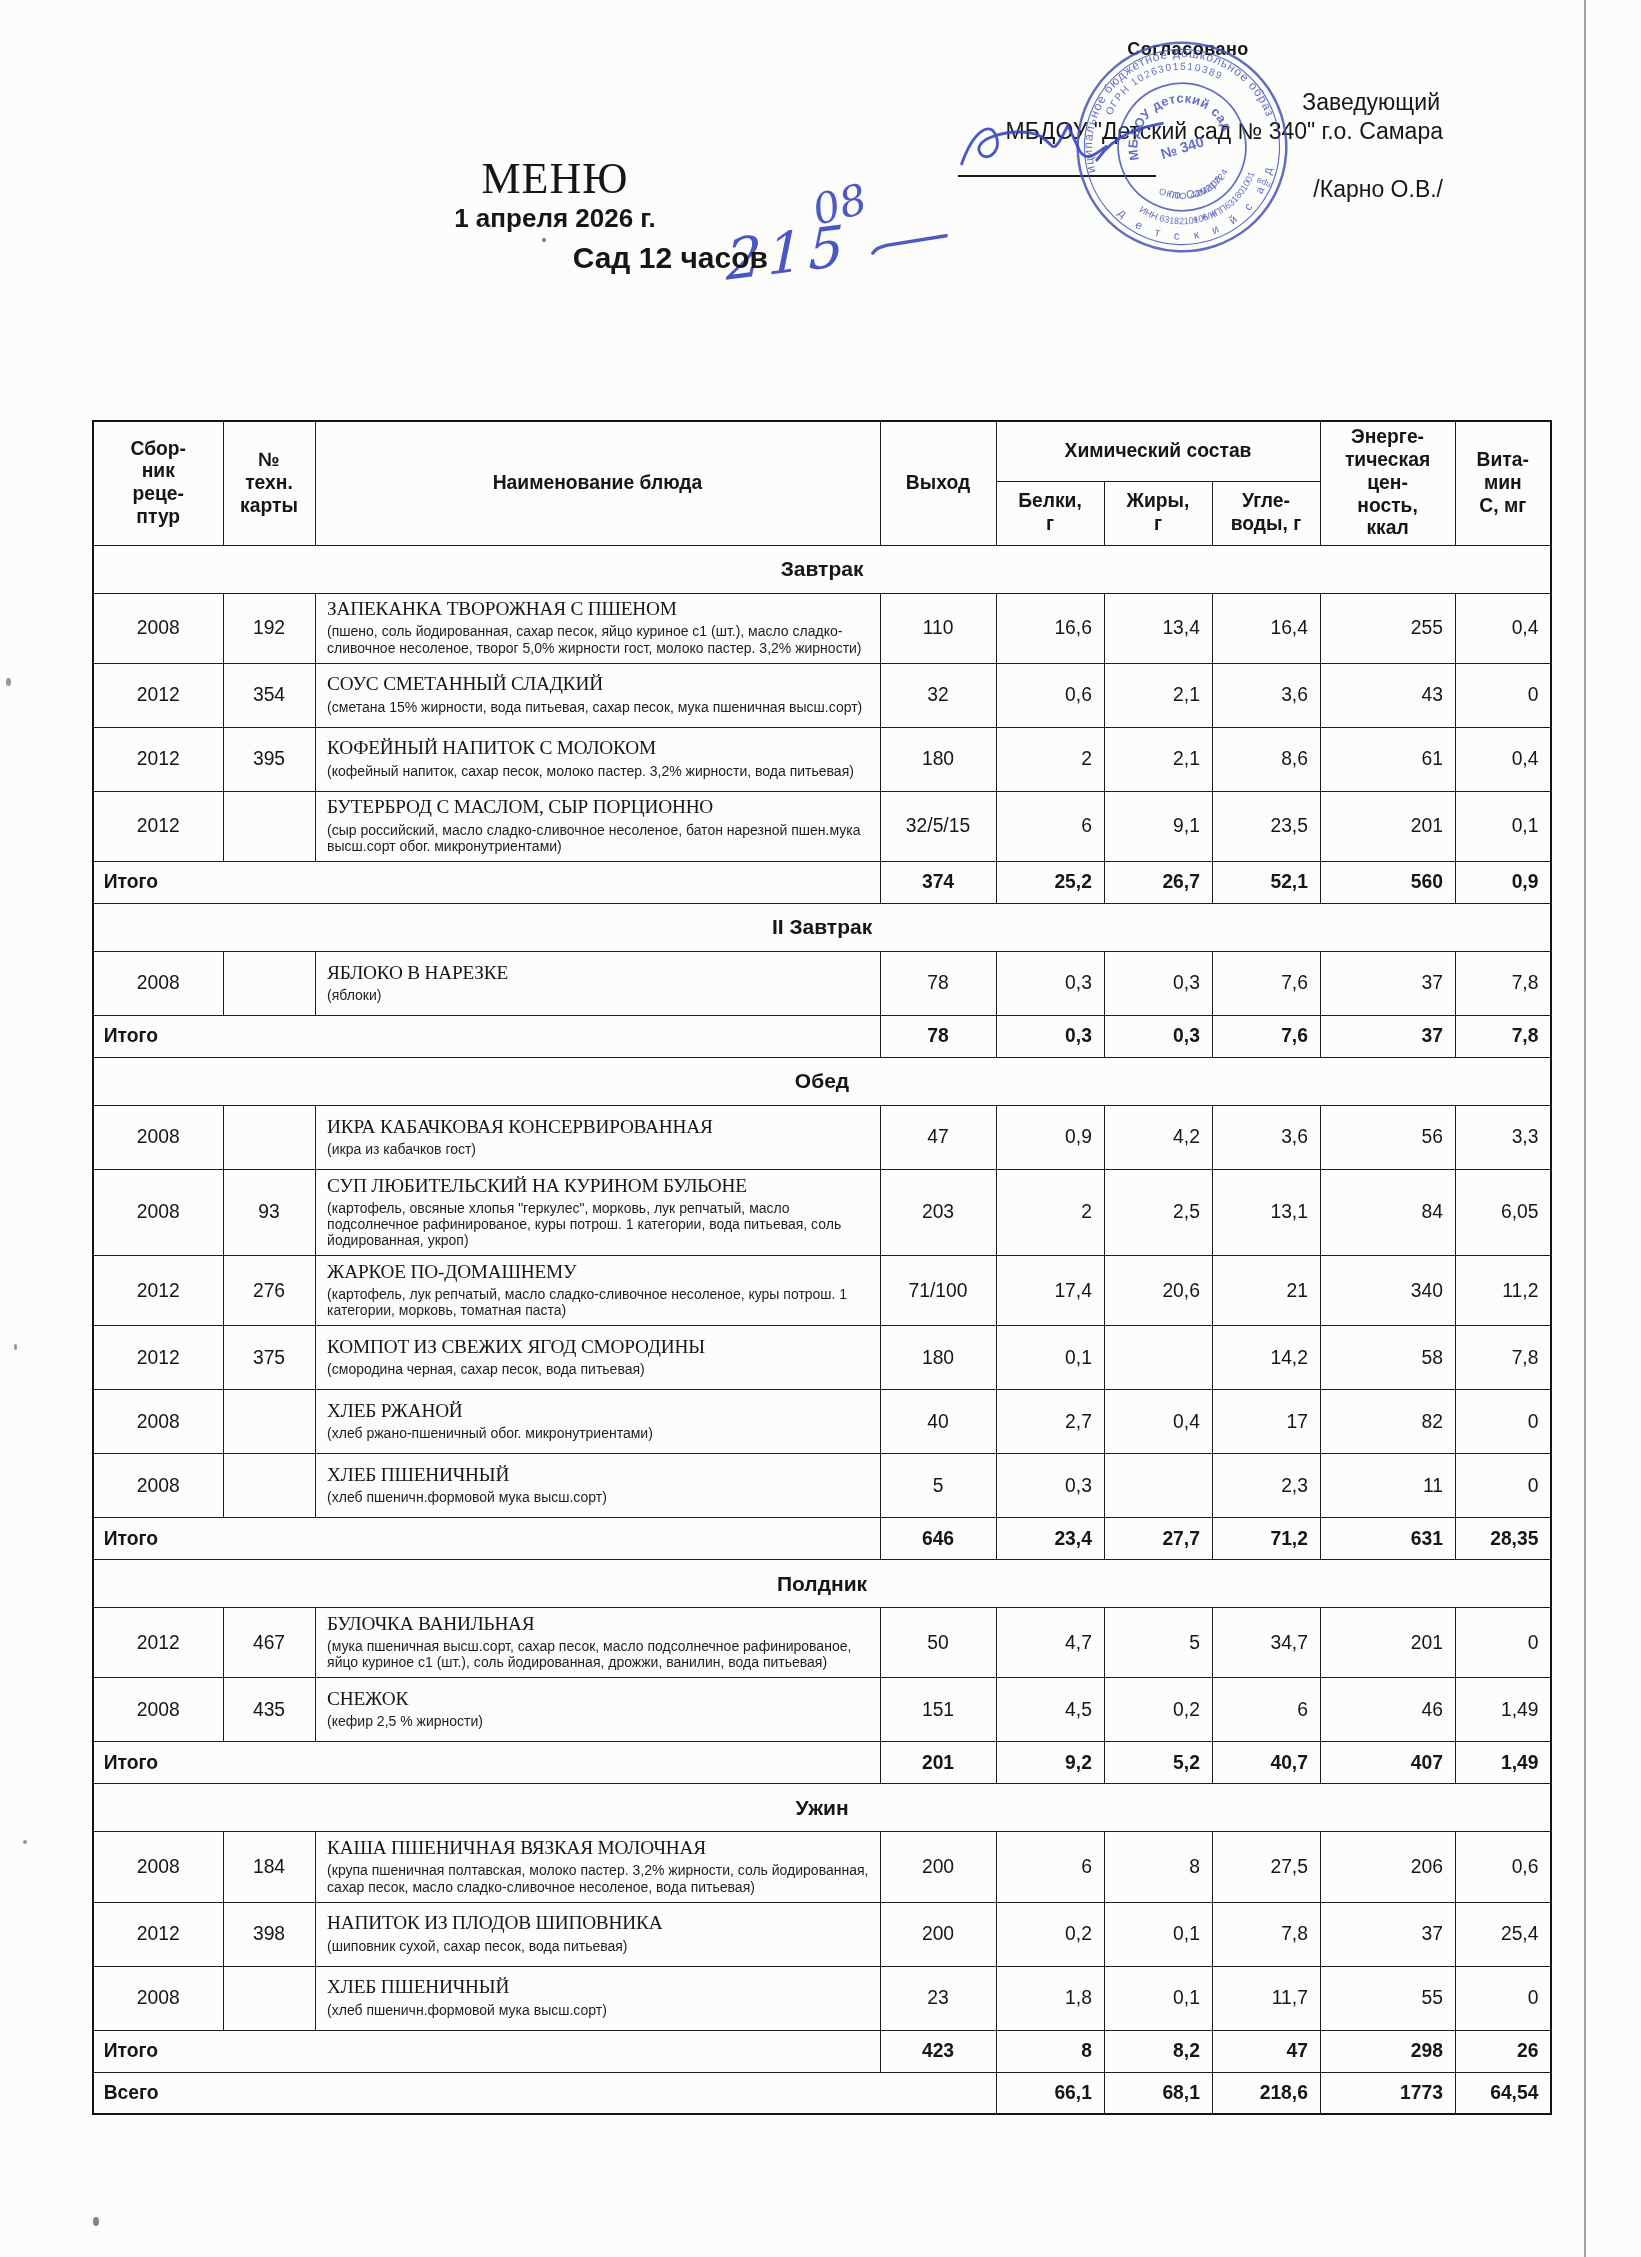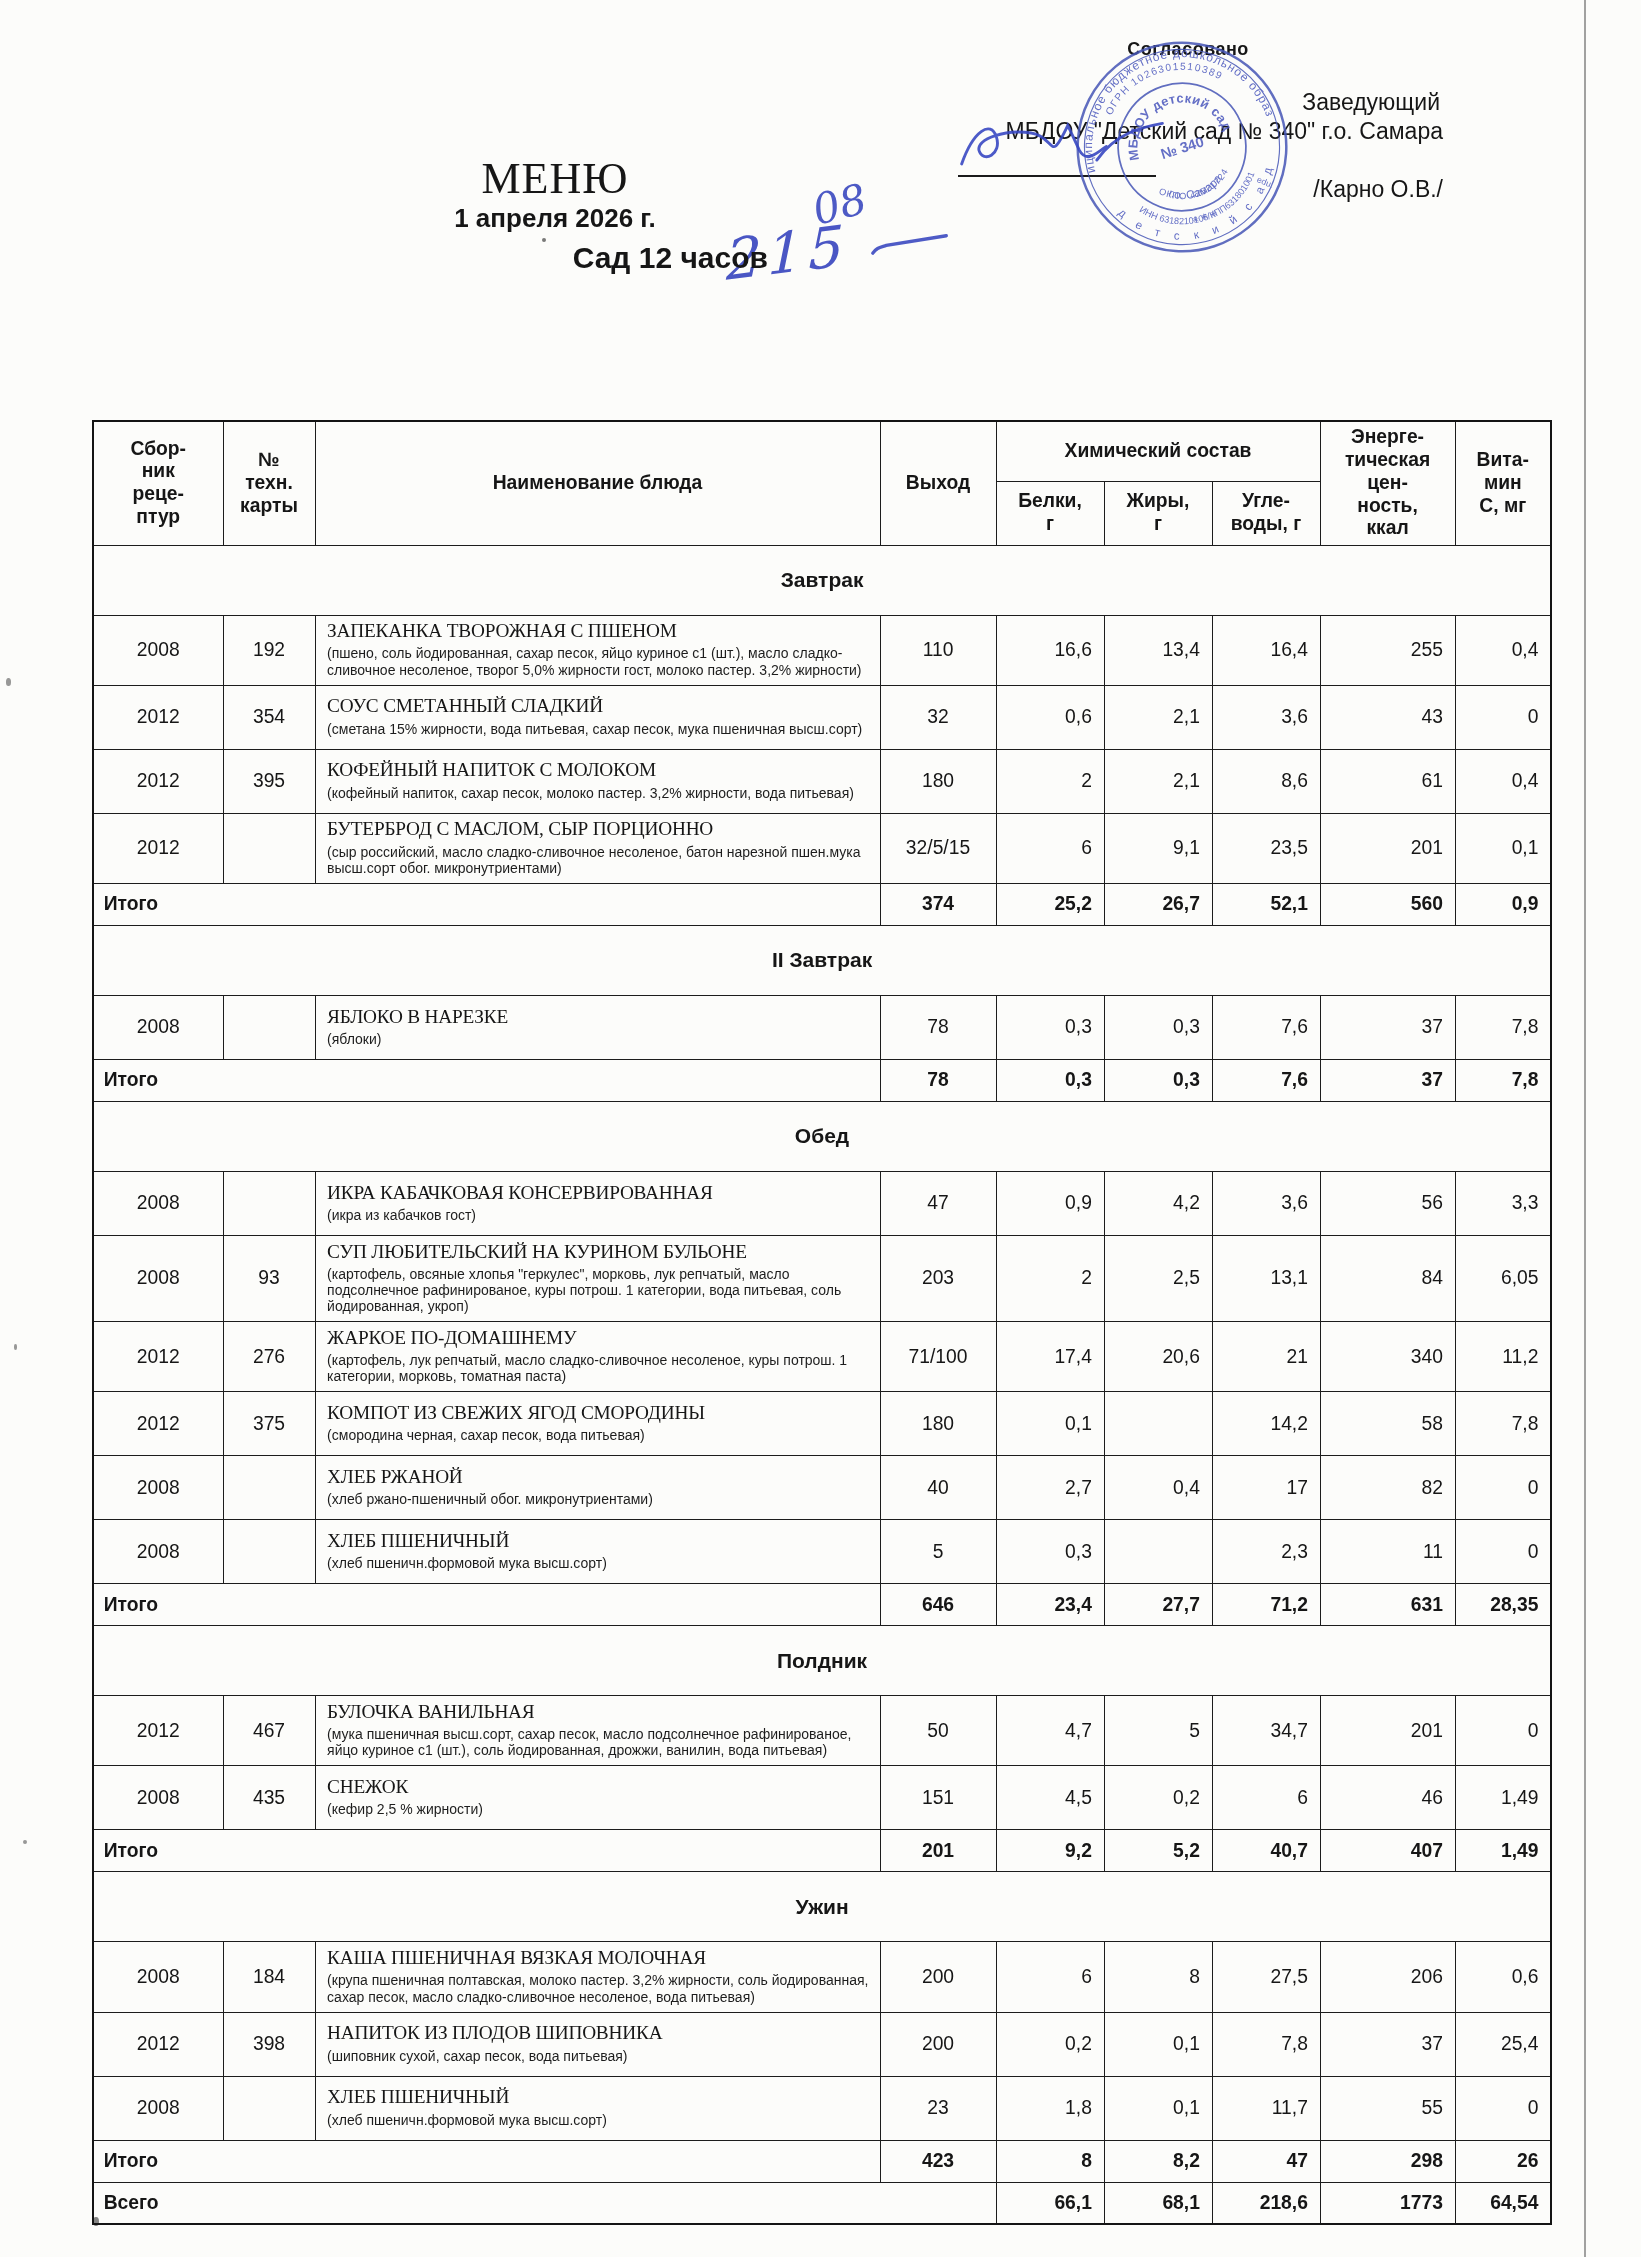--- a/index.html
+++ b/index.html
@@ -44,21 +44,21 @@
   .sig-svg{position:absolute;left:952px;top:104px;width:222px;height:87px;}
 
   
   table.menu{position:absolute;left:92px;top:420px;width:1458px;
     border-collapse:collapse;table-layout:fixed;background:transparent;}
   table.menu,table.menu td,table.menu th{border:1.9px solid #1c1c1c;}
   table.menu{border:2.9px solid #141414;}
   th{font-size:19.3px;font-weight:bold;text-align:center;vertical-align:middle;
      white-space:pre-line;line-height:1.18;padding:3.9px 1.9px;}
   td{vertical-align:middle;}
-  .band{font-size:21px;font-weight:bold;text-align:center;height:39px;padding:15px;}
+  .band{font-size:21px;font-weight:bold;text-align:center;height:39px;padding:4px;}
   .c-code,.c-card{font-size:19.3px;text-align:center;}
   .c-dish{padding:4.8px 9.7px 6.8px 11.6px;}
   .dish-name{font-size:19.3px;line-height:1.15;letter-spacing:-0.2px;font-family:Liberation Serif, serif;}
   .dish-ingr{font-size:14px;line-height:1.16;margin-top:2.9px;color:#1d1d1d;}
   .c-out{font-size:19.3px;text-align:center;}
   .c-num{font-size:19.3px;text-align:right;padding-right:11.6px;}
   tr.dish-row{height:64px;}
   tr.total-row{height:42px;}
   tr.total-row td{font-weight:bold;}
   .total-label{font-size:19.3px;padding-left:9.7px;text-align:left;margin-top:22px;}

